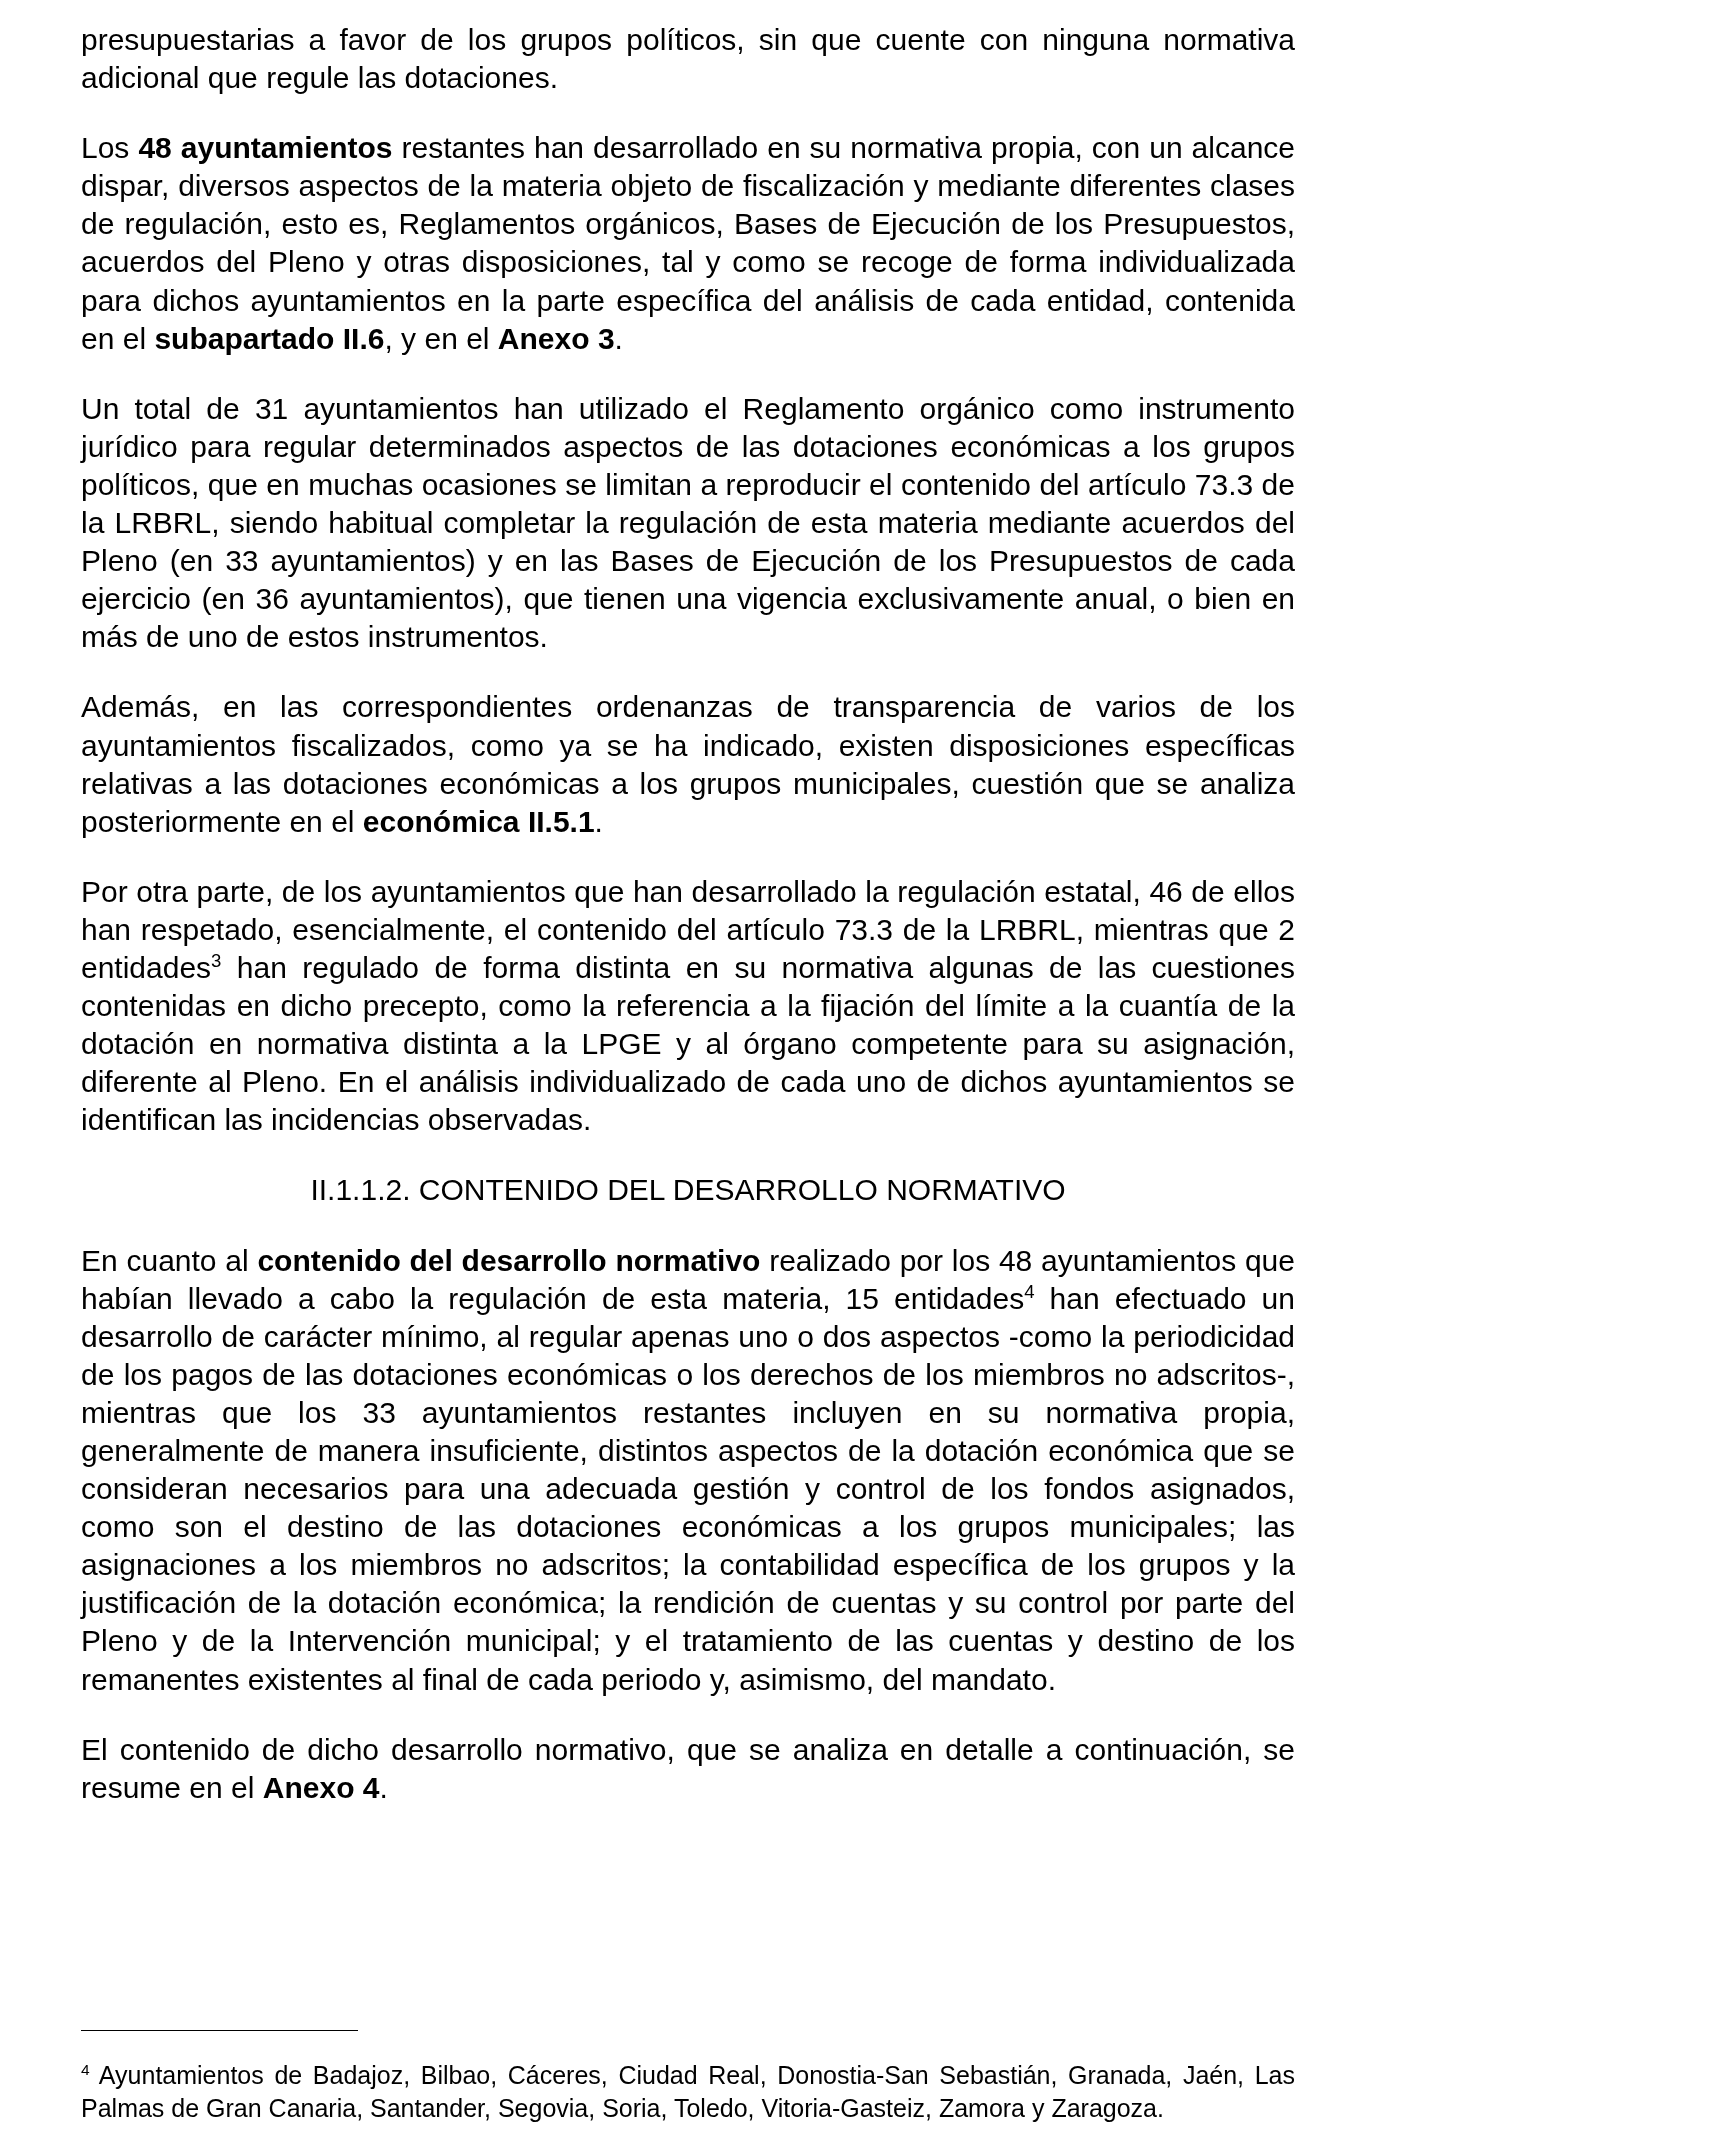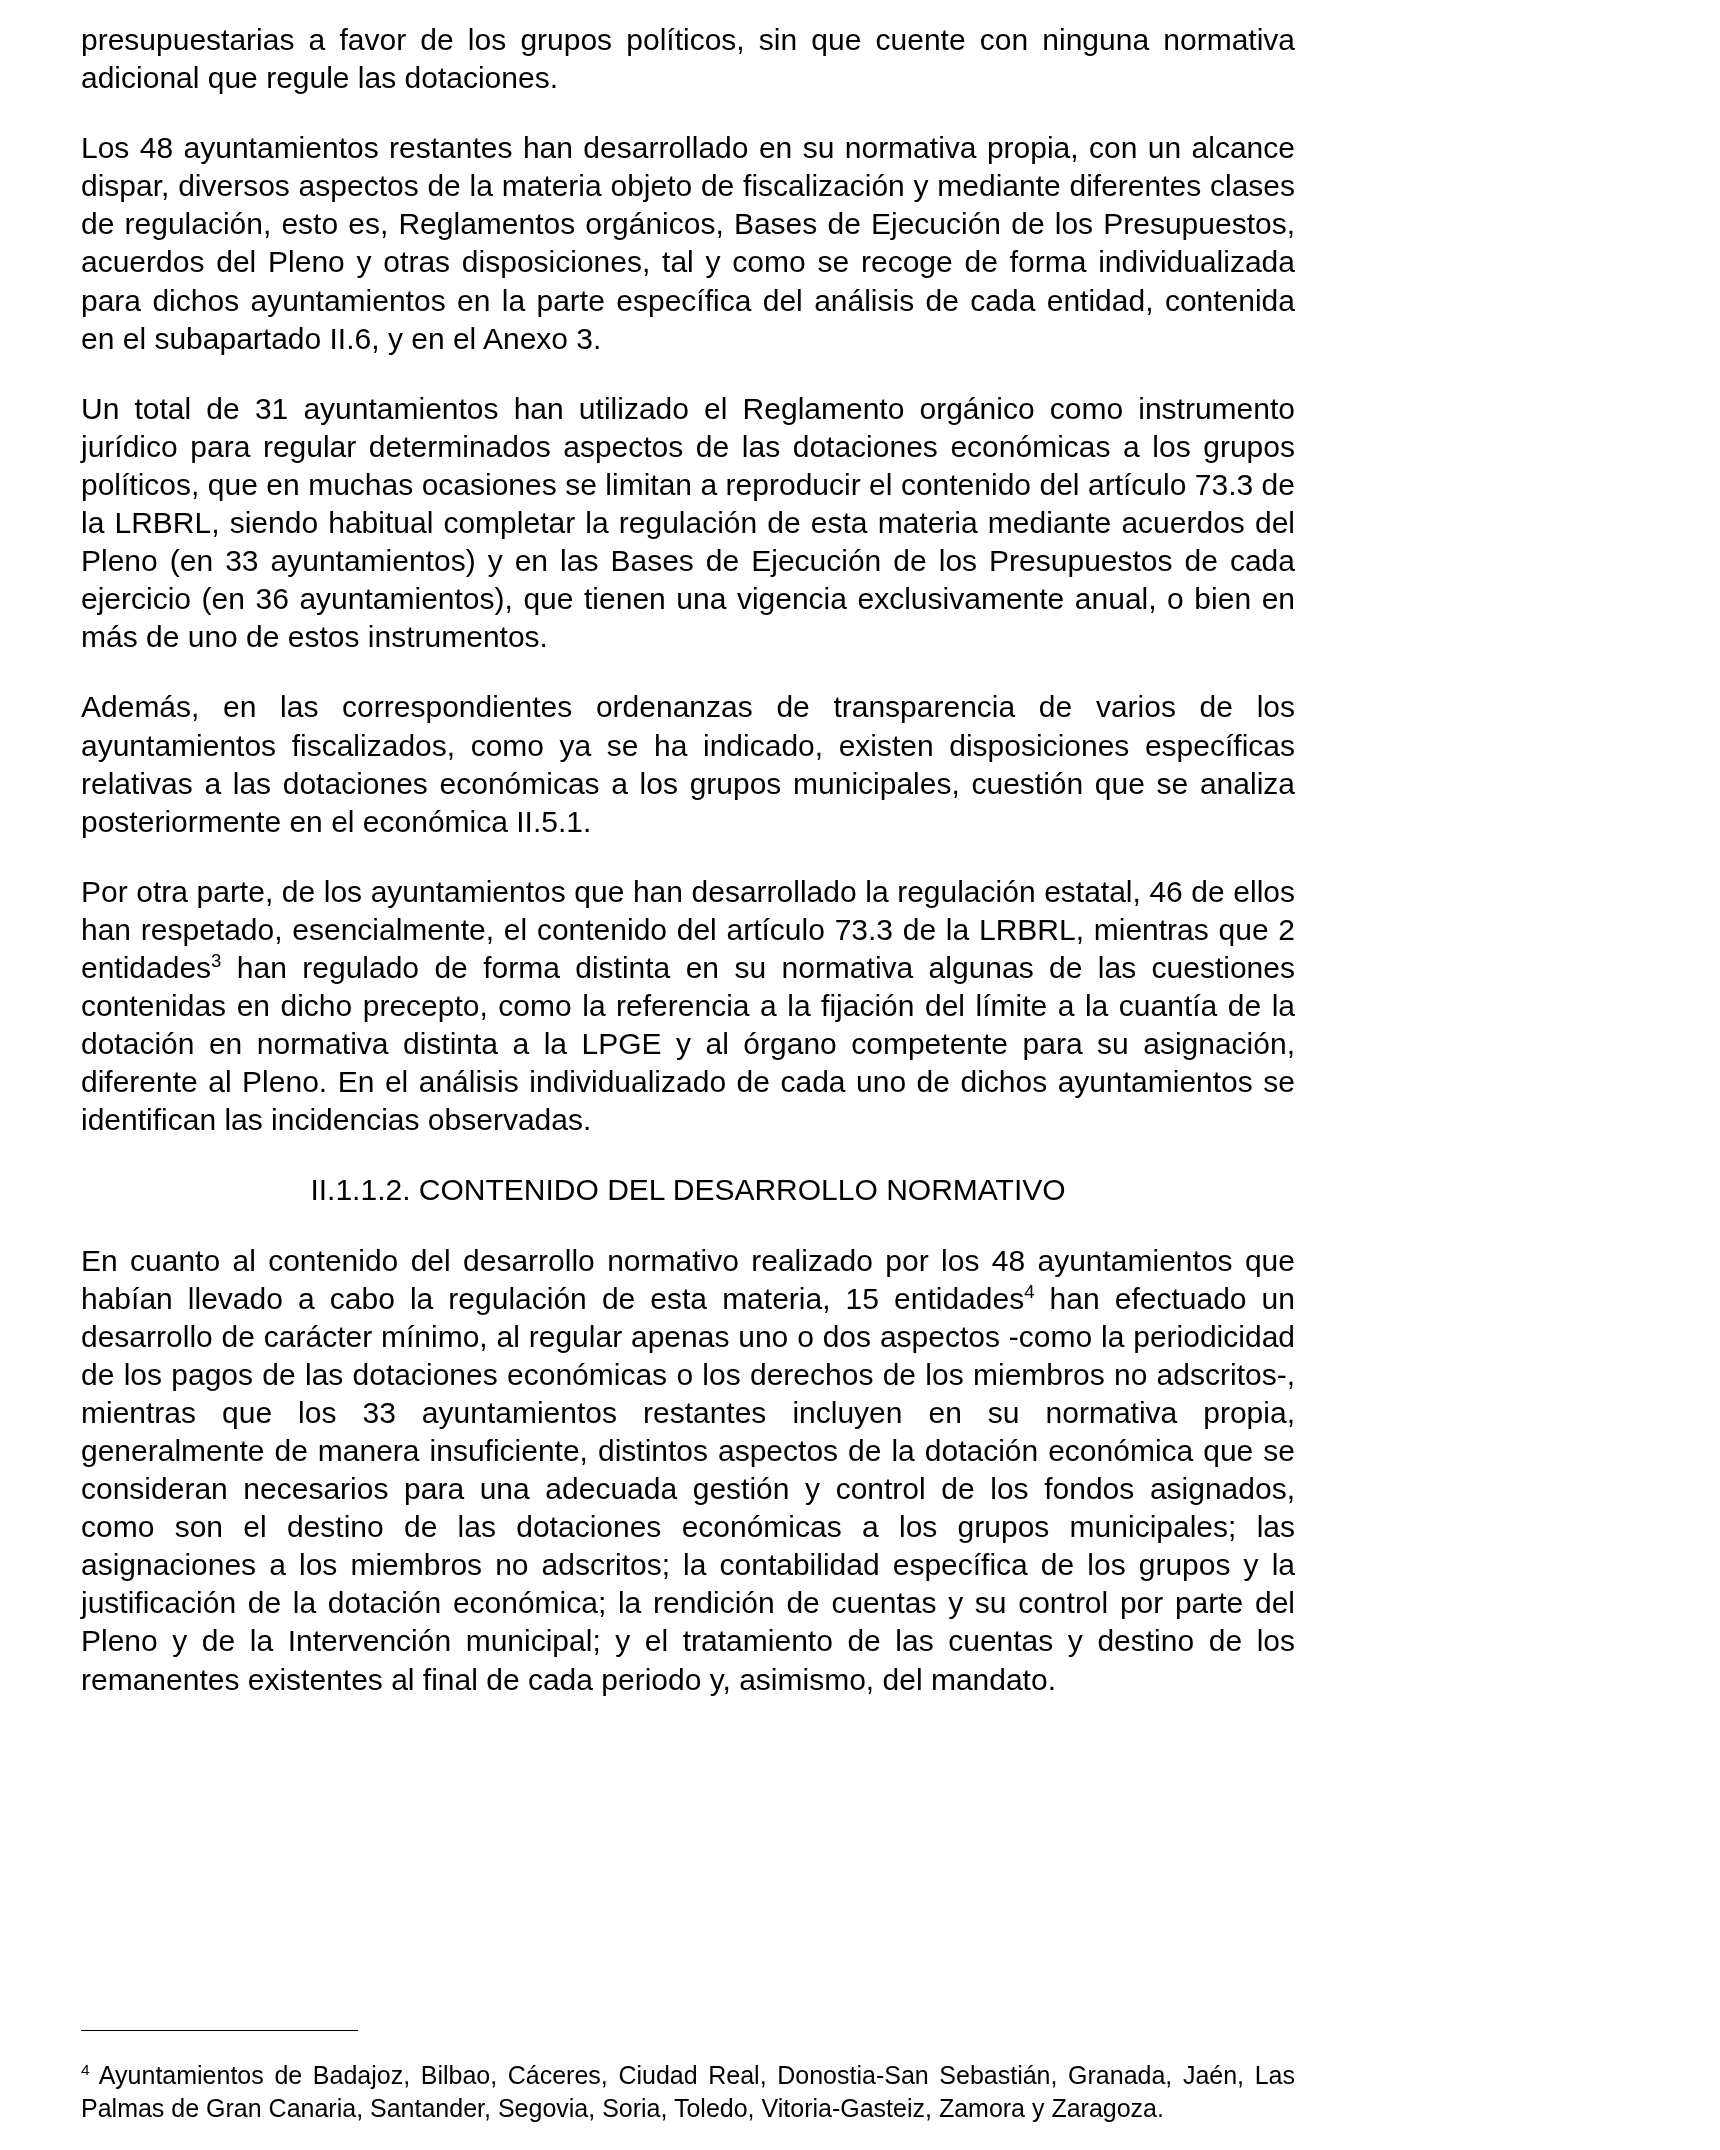--- a/index.html
+++ b/index.html
@@ -24,21 +24,21 @@
     text-align: justify;
     margin: 0 0 32px 0;
   }
   h2.heading {
     font-size: 30px;
     line-height: 1.27;
     font-weight: 400;
     margin: 4.9px 0 32px 0;
     text-align: center;
   }
-  .bold { font-weight: 400; margin-top: 30px; }
+  .bold { font-weight: 700; margin-top: 30px; }
   sup {
     font-size: 62%;
     line-height: 0;
     vertical-align: super;
   }
   .doc-footer { margin-top: auto; }
   .fn-rule {
     width: 277px;
     height: 0;
     border-top: 1.6px solid #000000;
@@ -57,20 +57,21 @@
 
 <div class="page">
   <main class="doc-main">
       <p class="paragraph"><span>presupuestarias a favor de los grupos políticos, sin que cuente con ninguna normativa adicional que regule las dotaciones.</span></p>
       <p class="paragraph"><span>Los </span><span class="bold">48 ayuntamientos</span><span> restantes han desarrollado en su normativa propia, con un alcance dispar, diversos aspectos de la materia objeto de fiscalización y mediante diferentes clases de regulación, esto es, Reglamentos orgánicos, Bases de Ejecución de los Presupuestos, acuerdos del Pleno y otras disposiciones, tal y como se recoge de forma individualizada para dichos ayuntamientos en la parte específica del análisis de cada entidad, contenida en el </span><span class="bold">subapartado II.6</span><span>, y en el </span><span class="bold">Anexo 3</span><span>.</span></p>
       <p class="paragraph"><span>Un total de 31 ayuntamientos han utilizado el Reglamento orgánico como instrumento jurídico para regular determinados aspectos de las dotaciones económicas a los grupos políticos, que en muchas ocasiones se limitan a reproducir el contenido del artículo 73.3 de la LRBRL, siendo habitual completar la regulación de esta materia mediante acuerdos del Pleno (en 33 ayuntamientos) y en las Bases de Ejecución de los Presupuestos de cada ejercicio (en 36 ayuntamientos), que tienen una vigencia exclusivamente anual, o bien en más de uno de estos instrumentos.</span></p>
       <p class="paragraph"><span>Además, en las correspondientes ordenanzas de transparencia de varios de los ayuntamientos fiscalizados, como ya se ha indicado, existen disposiciones específicas relativas a las dotaciones económicas a los grupos municipales, cuestión que se analiza posteriormente en el </span><span class="bold">económica II.5.1</span><span>.</span></p>
       <p class="paragraph"><span>Por otra parte, de los ayuntamientos que han desarrollado la regulación estatal, 46 de ellos han respetado, esencialmente, el contenido del artículo 73.3 de la LRBRL, mientras que 2 entidades</span><sup>3</sup><span> han regulado de forma distinta en su normativa algunas de las cuestiones contenidas en dicho precepto, como la referencia a la fijación del límite a la cuantía de la dotación en normativa distinta a la LPGE y al órgano competente para su asignación, diferente al Pleno. En el análisis individualizado de cada uno de dichos ayuntamientos se identifican las incidencias observadas.</span></p>
       <h2 class="heading"><span>II.1.1.2. CONTENIDO DEL DESARROLLO NORMATIVO</span></h2>
       <p class="paragraph"><span>En cuanto al </span><span class="bold">contenido del desarrollo normativo</span><span> realizado por los 48 ayuntamientos que habían llevado a cabo la regulación de esta materia, 15 entidades</span><sup>4</sup><span> han efectuado un desarrollo de carácter mínimo, al regular apenas uno o dos aspectos -como la periodicidad de los pagos de las dotaciones económicas o los derechos de los miembros no adscritos-, mientras que los 33 ayuntamientos restantes incluyen en su normativa propia, generalmente de manera insuficiente, distintos aspectos de la dotación económica que se consideran necesarios para una adecuada gestión y control de los fondos asignados, como son el destino de las dotaciones económicas a los grupos municipales; las asignaciones a los miembros no adscritos; la contabilidad específica de los grupos y la justificación de la dotación económica; la rendición de cuentas y su control por parte del Pleno y de la Intervención municipal; y el tratamiento de las cuentas y destino de los remanentes existentes al final de cada periodo y, asimismo, del mandato.</span></p>
+      <p class="paragraph"><span>El contenido de dicho desarrollo normativo, que se analiza en detalle a continuación, se resume en el </span><span class="bold">Anexo 4</span><span>.</span></p>
     </main>
   <footer class="doc-footer">
     <div class="fn-rule"></div>
     <div id="footnotes-host">
         <p class="footnote"><sup>4</sup><span> Ayuntamientos de Badajoz, Bilbao, Cáceres, Ciudad Real, Donostia-San Sebastián, Granada, Jaén, Las Palmas de Gran Canaria, Santander, Segovia, Soria, Toledo, Vitoria-Gasteiz, Zamora y Zaragoza.</span></p>
       </div>
   </footer>
 </div>
 
 

